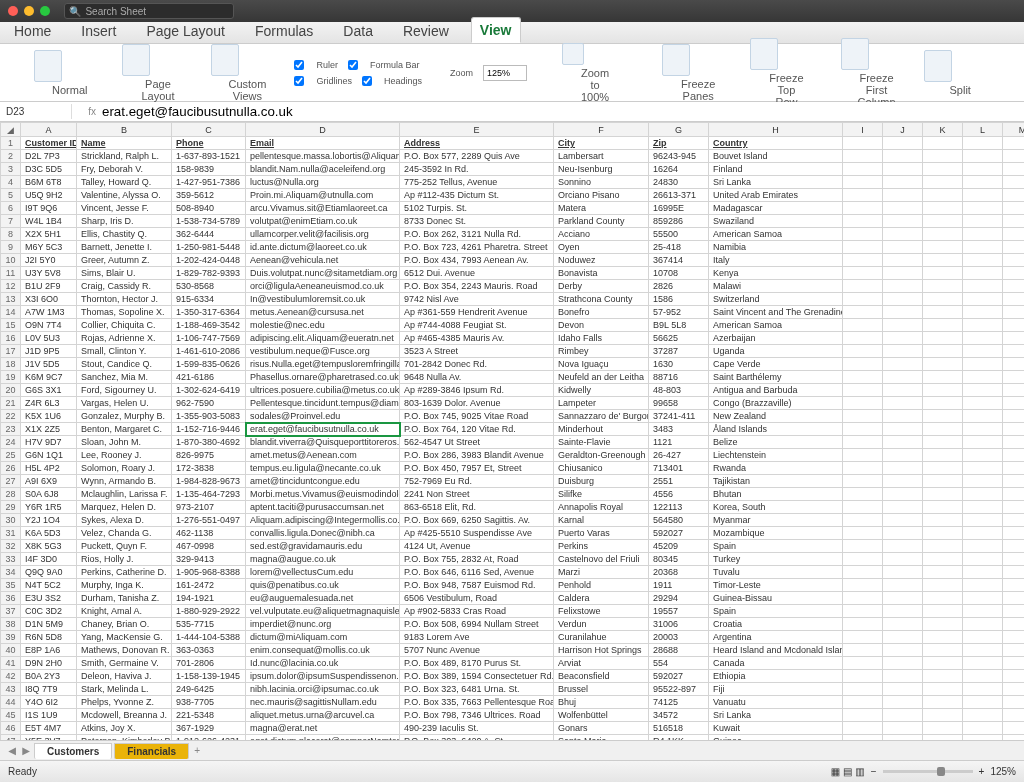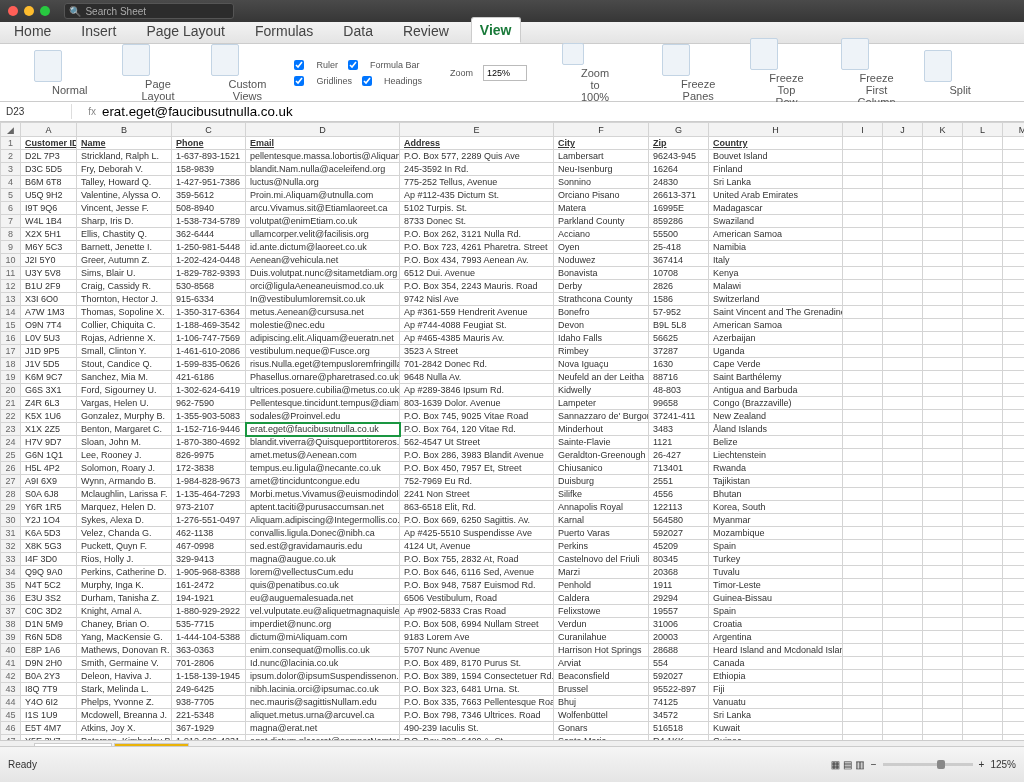--- a/index.html
+++ b/index.html
@@ -30,21 +30,21 @@
 .grid { position:relative; height:638px; overflow:hidden; }
 table { border-collapse:collapse; table-layout:fixed; width:100%; }
 th,td { border:1px solid #d4d4d4; padding:1px 4px; height:11.2px; white-space:nowrap; overflow:hidden; text-overflow:clip; font-size:9px; }
 th { background:#f3f3f3; font-weight:normal; text-align:center; position:sticky; }
 th.row-h { width:20px; text-align:center; color:#666; }
 .col-hdrs th { height:14px; }
 .hdr-row td { text-decoration:underline; font-weight:600; background:#fff; }
 .selected-cell { outline:2px solid #1a9641; outline-offset:-1px; }
 col.cA{width:56px}col.cB{width:95px}col.cC{width:74px}col.cD{width:154px}col.cE{width:154px}col.cF{width:95px}col.cG{width:60px}col.cH{width:134px}
 col.cX{width:40px}
-.statusbar { position:absolute; left:0; right:0; bottom:0; height:36px; background:linear-gradient(#f5f5f5,#e5e5e5); border-top:1px solid #ccc; display:flex; align-items:center; font-size:10px; padding:0 8px; }
+.statusbar { position:absolute; left:0; right:0; bottom:0; height:22px; background:linear-gradient(#f5f5f5,#e5e5e5); border-top:1px solid #ccc; display:flex; align-items:center; font-size:10px; padding:0 8px; }
 .sheet-tabs { position:absolute; left:0; right:0; bottom:22px; height:20px; background:#f0f0f0; border-top:1px solid #ccc; display:flex; align-items:center; padding:0 6px; gap:2px; font-size:10px; }
 .sheet-tabs .arrow{width:12px;text-align:center;color:#888}
 .stab { padding:2px 12px; border:1px solid #ccc; border-bottom:none; background:#eab308; border-radius:0 0 2px 2px;font-weight:bold; }
 .stab.active { background:#fff; font-weight:600; }
 .zoom-ctrl { margin-left:auto; display:flex; align-items:center; gap:6px; }
 .slider { width:90px; height:3px; background:#ccc; position:relative; }
 .slider .thumb{position:absolute;left:60%;top:-3px;width:8px;height:9px;background:#888;border-radius:2px}
 </style>
 </head>
 <body>

